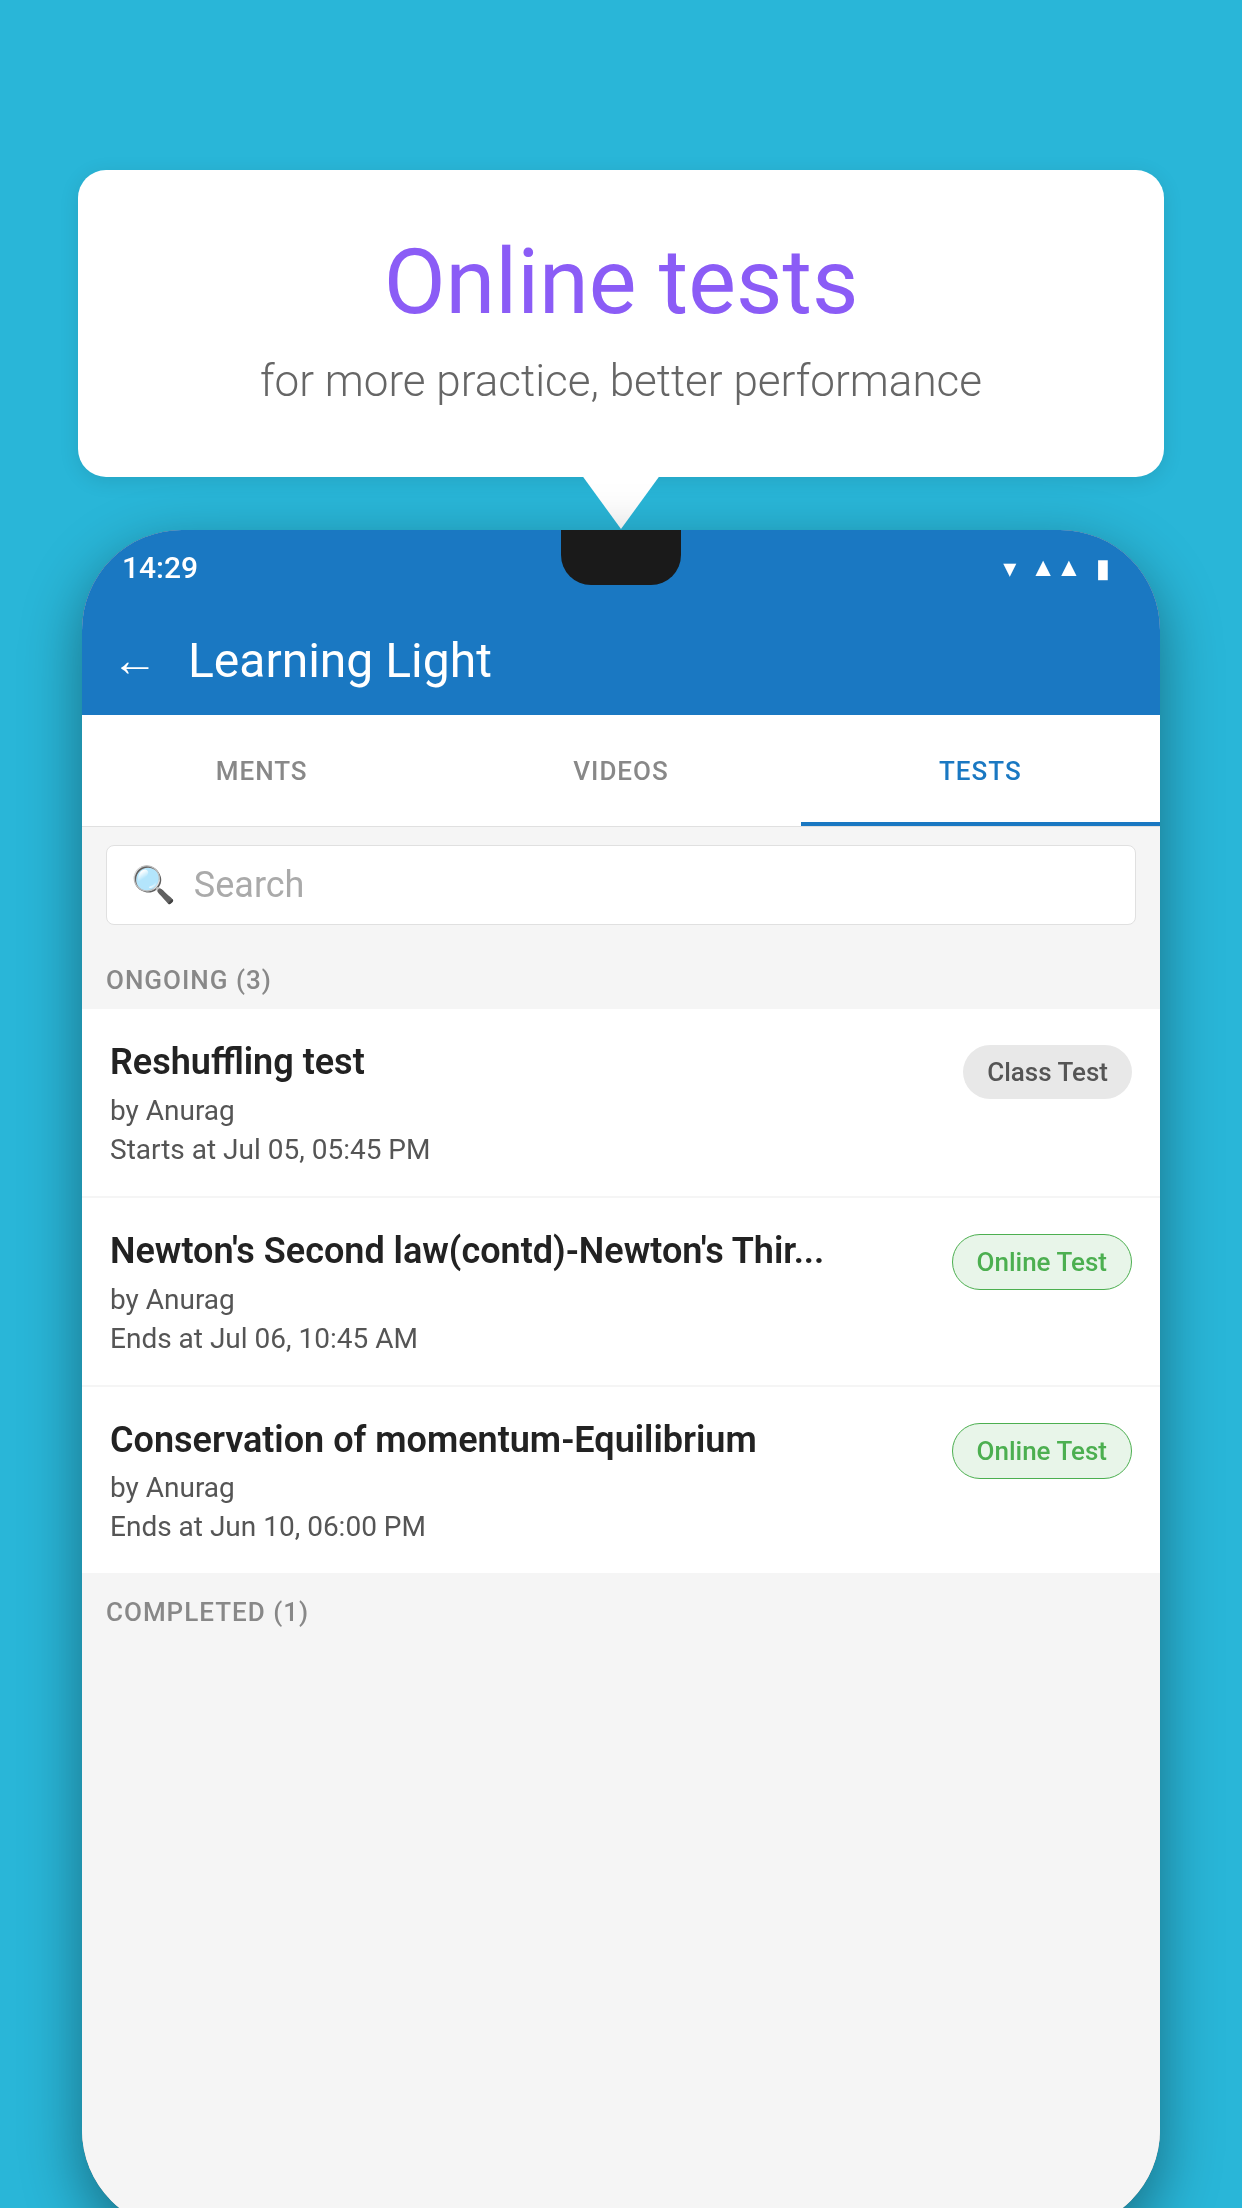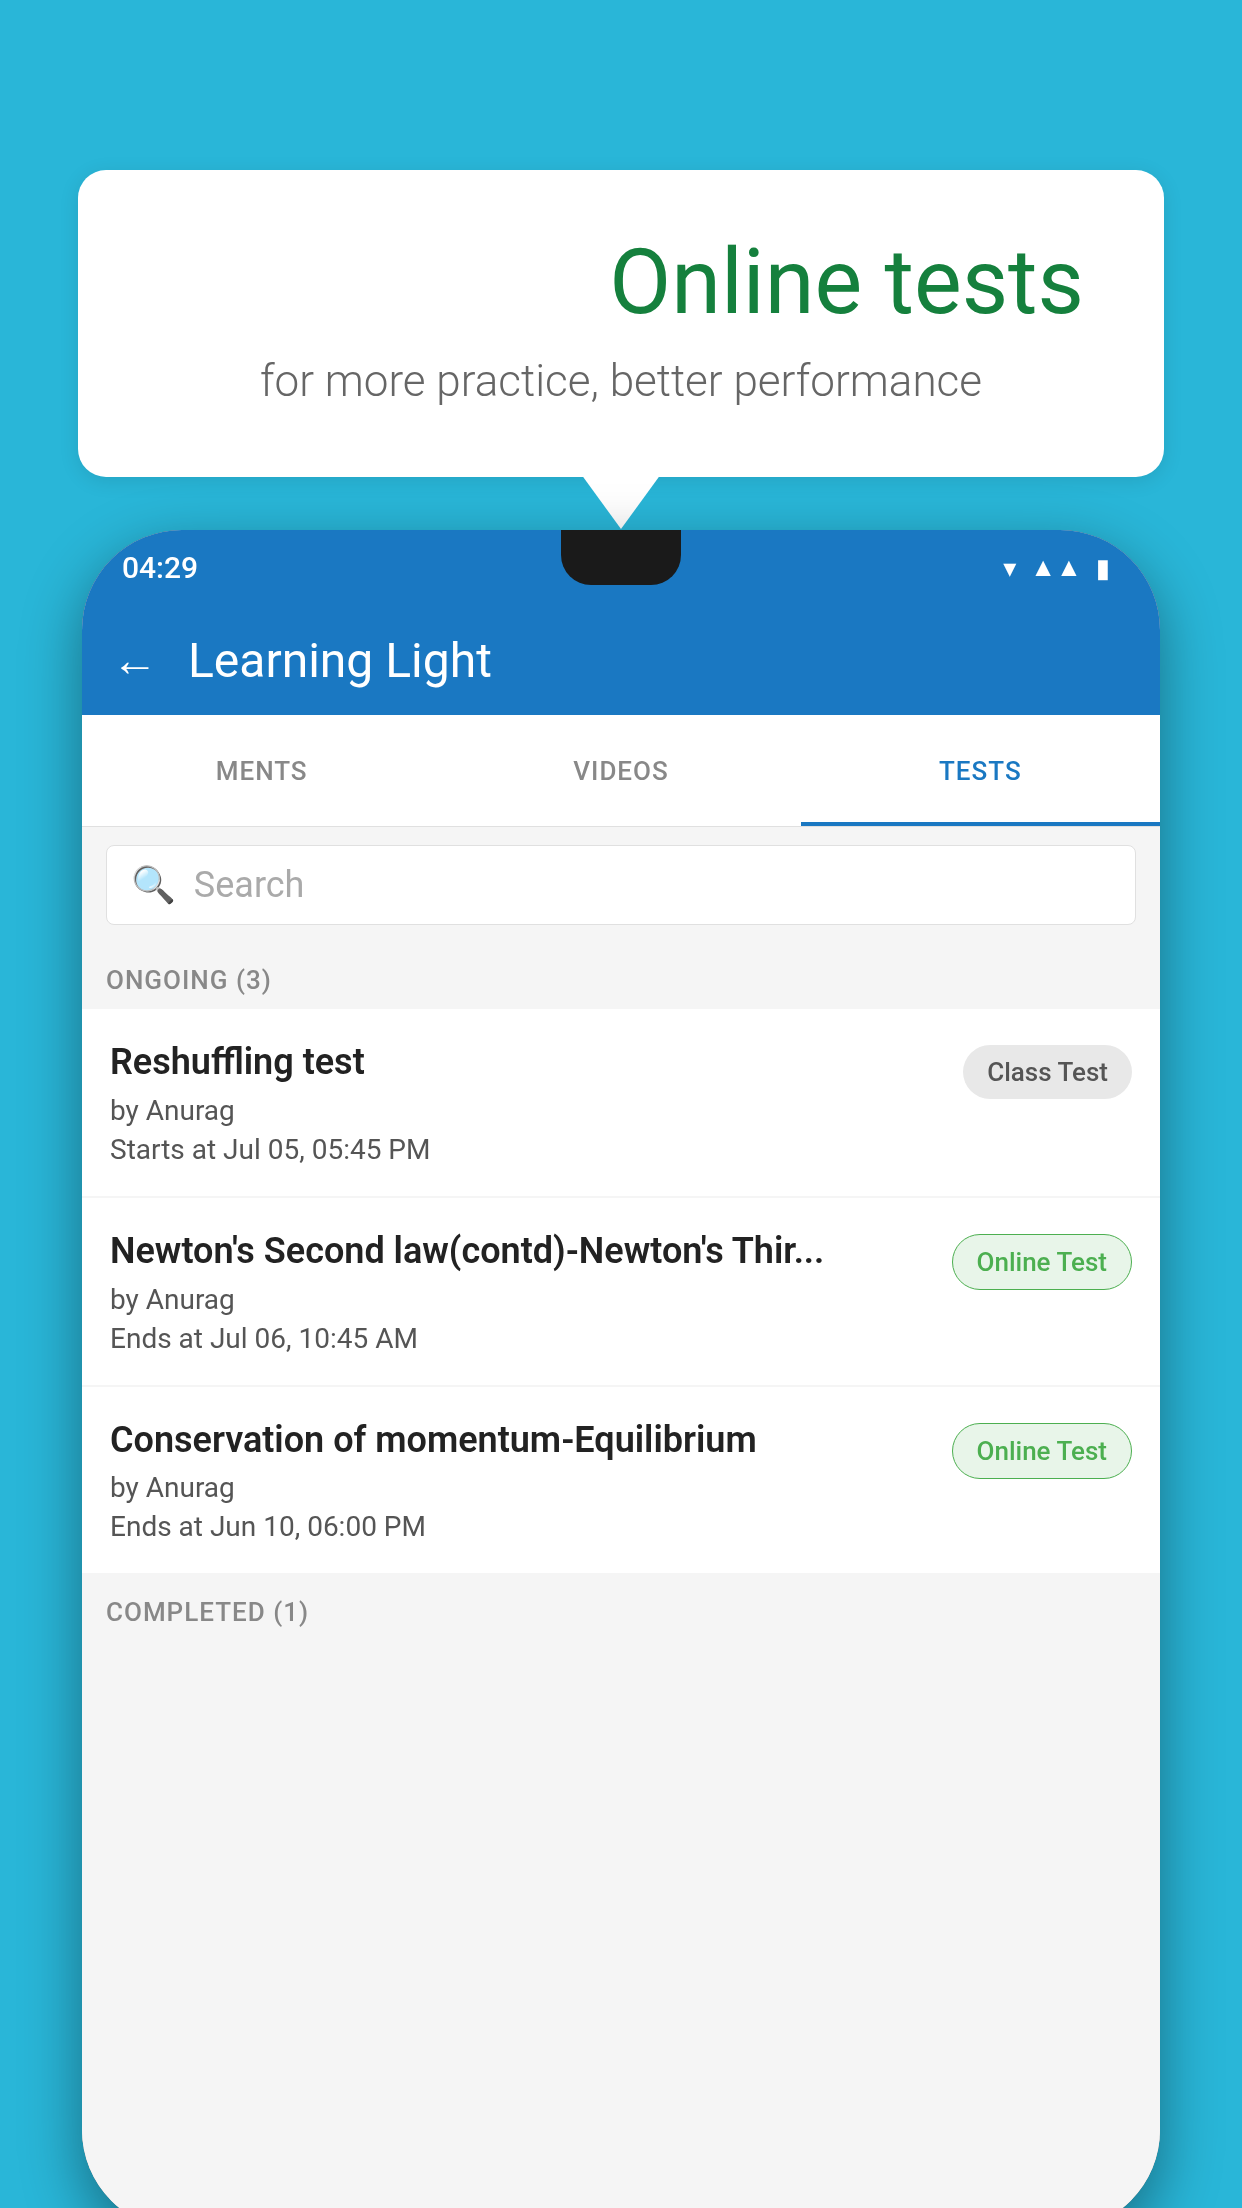--- a/index.html
+++ b/index.html
@@ -30,22 +30,22 @@
       left: 50%;
       transform: translateX(-50%);
       width: 0;
       height: 0;
       border-left: 40px solid transparent;
       border-right: 40px solid transparent;
       border-top: 55px solid white;
     }
     .bubble-title {
       font-size: 90px;
-      color: #15803d;
-      text-align: right;
+      color: #8b5cf6;
+      text-align: center;
       font-weight: 400;
       margin-bottom: 20px;
     }
     .bubble-subtitle {
       font-size: 44px;
       color: #666;
       text-align: center;
       font-weight: 300;
     }
 
@@ -266,21 +266,21 @@
 <div class="speech-bubble">
   <div class="bubble-title">Online tests</div>
   <div class="bubble-subtitle">for more practice, better performance</div>
 </div>
 
 <div class="phone-frame">
   <div class="phone-inner">
 
     <div class="phone-status-bar">
       <div class="phone-notch"></div>
-      <span class="status-time">04:29</span>
+      <span class="status-time">14:29</span>
       <div class="status-icons">
         <span class="status-icon">▾</span>
         <span class="status-icon">▲▲</span>
         <span class="status-icon">▮</span>
       </div>
     </div>
 
     <div class="app-header">
       <span class="back-arrow">←</span>
       <span class="app-title">Learning Light</span>

